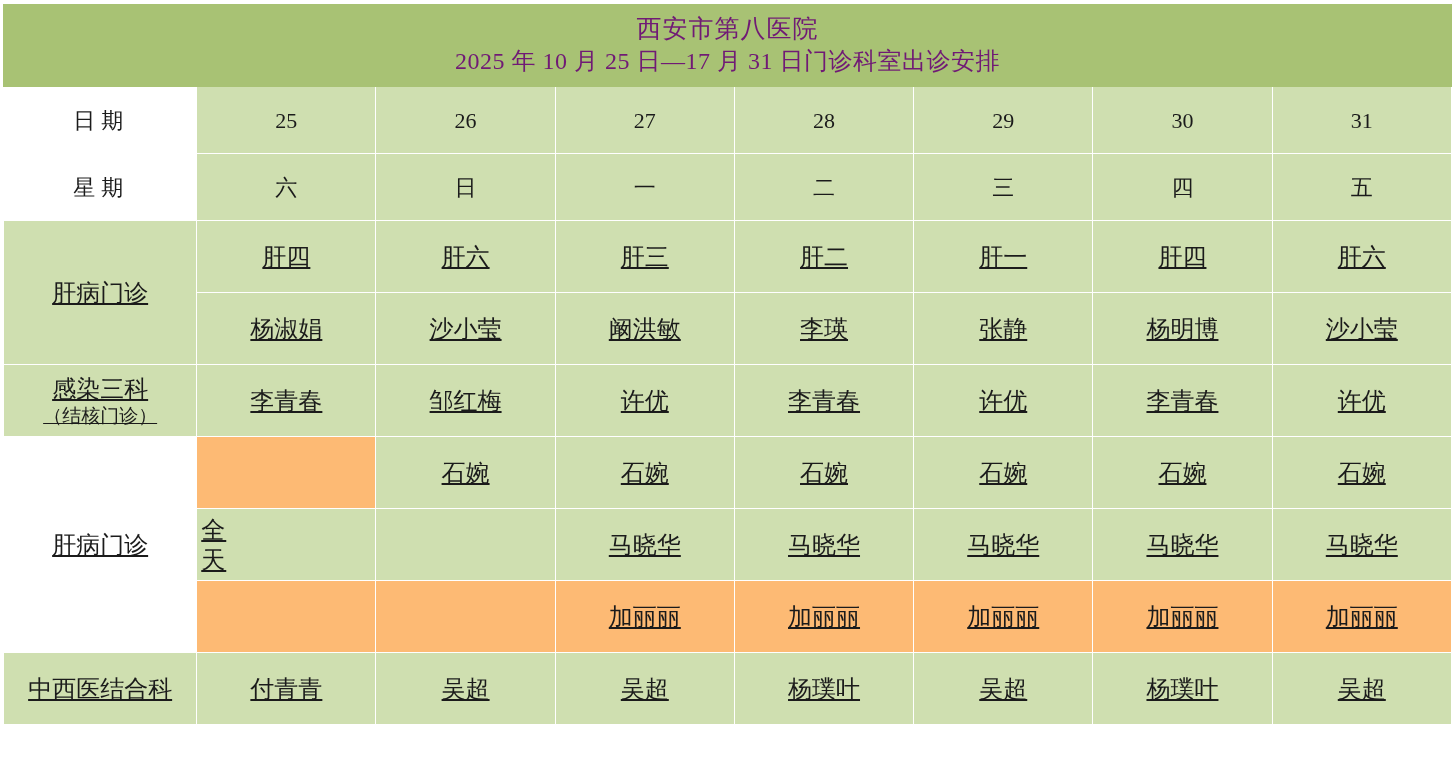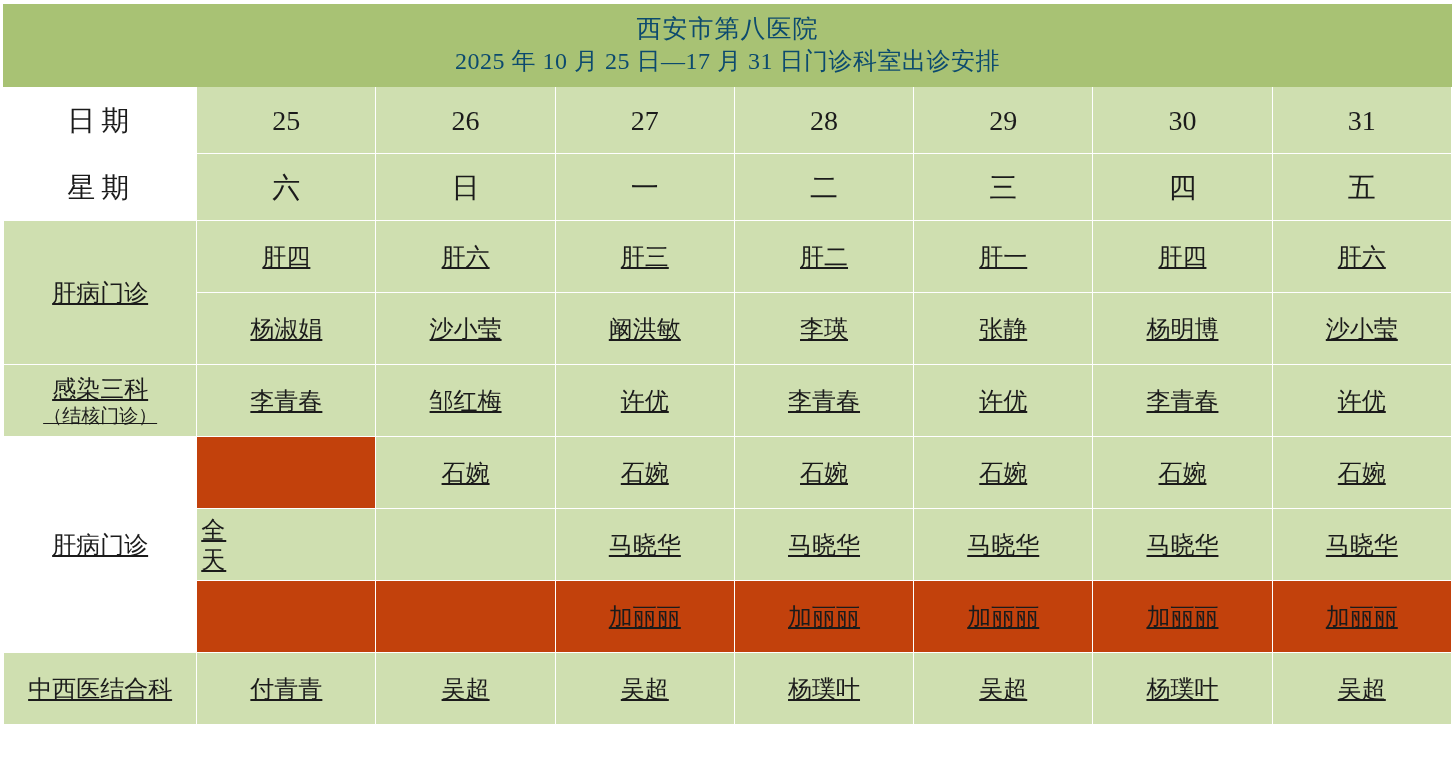--- a/index.html
+++ b/index.html
@@ -35,37 +35,37 @@
     vertical-align: middle;
     color: #1b1b1b;
     font-weight: normal;
     padding: 2px 4px;
     line-height: 1.25;
   }
 
   
   tr.title-row td {
     background: #a8c274;
-    color: #0c4a6e;
+    color: #701a75;
     border: 1px solid #a8c274;
     padding: 8px 10px 10px 10px;
   }
   .title-main {
     font-size: 25px;
     letter-spacing: 1px;
     margin-bottom: 2px;
   }
   .title-sub {
     font-size: 24px;
     letter-spacing: 0.5px;
   }
 
   tr.date-row td, tr.week-row td {
     height: 62px;
-    font-size: 28px;
+    font-size: 22px;
   }
   tr.date-row td.label, tr.week-row td.label {
     background: #ffffff;
     letter-spacing: 6px;
     padding-left: 6px;
   }
   tr.date-row td.day, tr.week-row td.day {
     background: #cfdfb0;
   }
 
@@ -89,21 +89,21 @@
     line-height: 1.15;
     width: 56px;
     padding: 2px 8px;
   }
   td.allday-label {
     background: #ffffff;
     font-size: 24px;
     letter-spacing: 1px;
   }
 
-  td.cell-white { background: #c2410c; }
+  td.cell-white { background: #fdba74; }
   td.cell-green { background: #cfdfb0; }
 
   td.empty { color: transparent; }
 </style>
 </head>
 <body>
 
 <div id="sheet">
   <table class="schedule">
     <colgroup>

